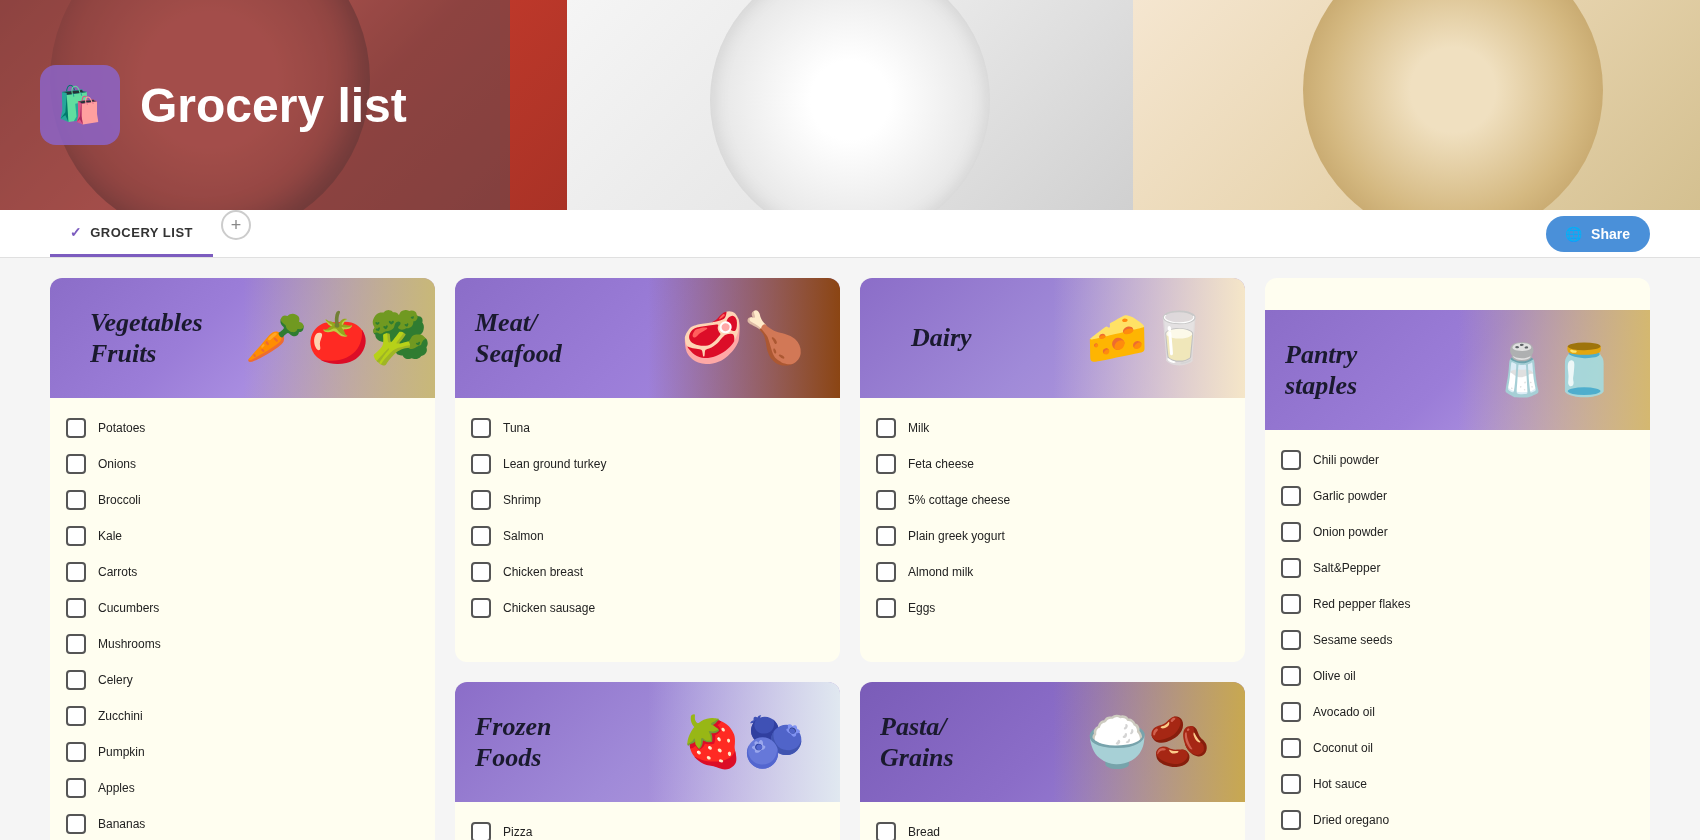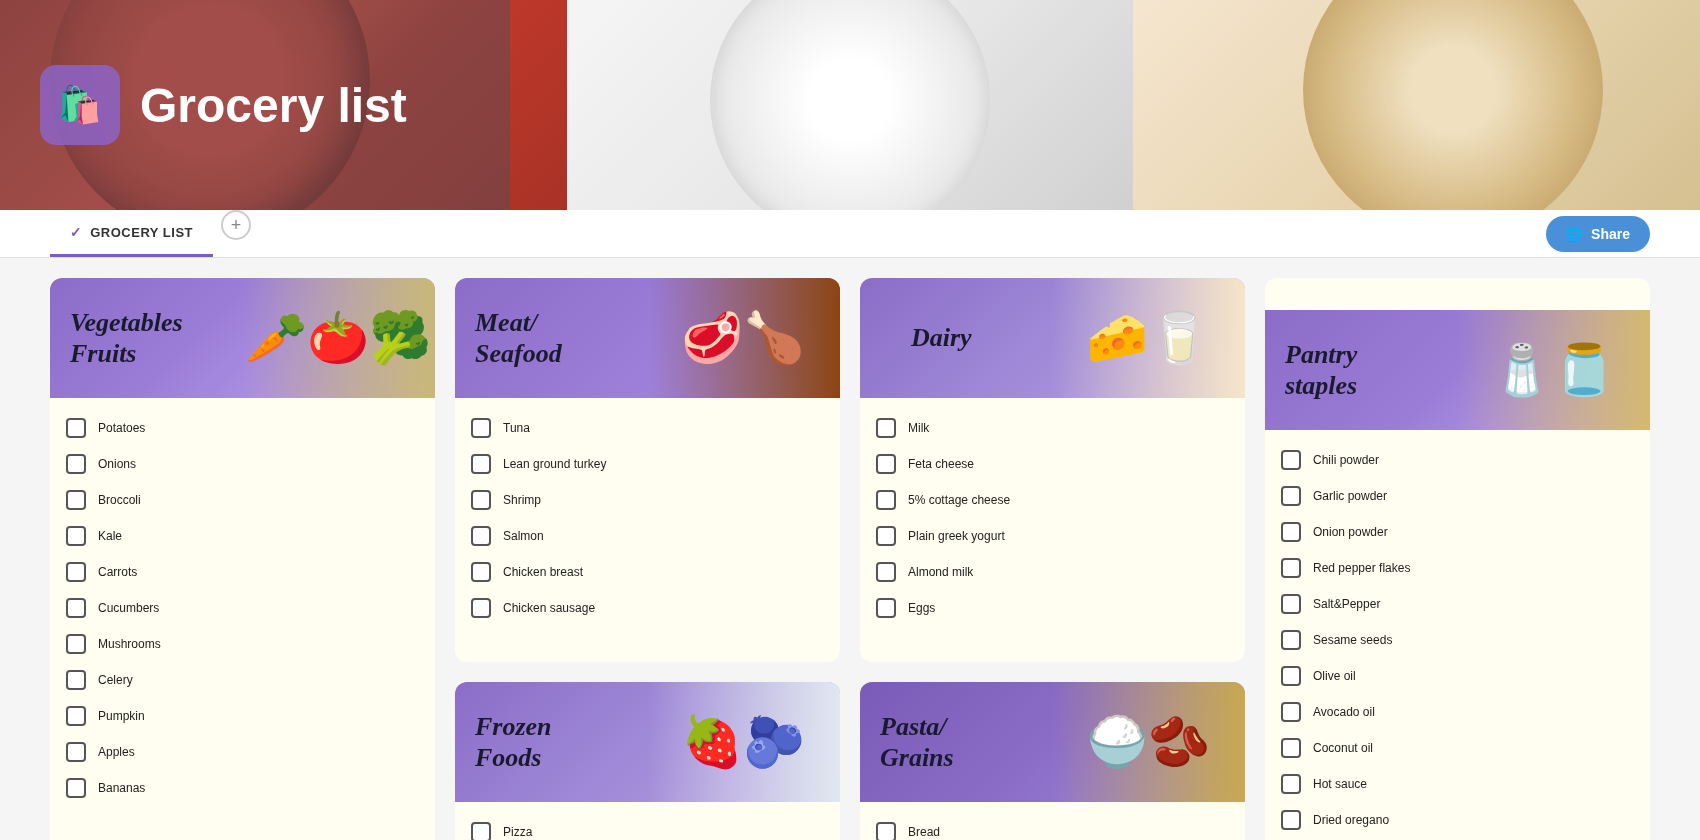--- a/index.html
+++ b/index.html
@@ -155,20 +155,21 @@
     }
     .category-header {
       height: 120px;
       position: relative;
       overflow: hidden;
       display: flex;
       align-items: center;
     }
     .cat-bg-vegetables {
       background: linear-gradient(135deg, #8b6dc8 0%, #9b7dd8 40%, #a88ce0 60%, #c0a0d0 100%);
+      padding-left: 20px;
     }
     .cat-bg-meat {
       background: linear-gradient(135deg, #8b6dc8 0%, #9b7dd8 50%, #a88ce0 100%);
     }
     .cat-bg-dairy {
       background: linear-gradient(135deg, #8b6dc8 0%, #a08ad8 50%, #b8a0e0 100%);
       padding-left: 31px;
     }
     .cat-bg-pantry {
       background: linear-gradient(135deg, #8b6dc8 0%, #9b7dd8 50%, #c0a8e8 100%);
@@ -347,20 +348,24 @@
       <li class="check-item">
           <div class="checkbox"></div>
           <span>Mushrooms</span>
         </li>
       <li class="check-item">
           <div class="checkbox"></div>
           <span>Celery</span>
         </li>
       <li class="check-item">
           <div class="checkbox"></div>
+          <span>Zucchini</span>
+        </li>
+      <li class="check-item">
+          <div class="checkbox"></div>
           <span>Pumpkin</span>
         </li>
       <li class="check-item">
           <div class="checkbox"></div>
           <span>Apples</span>
         </li>
       <li class="check-item">
           <div class="checkbox"></div>
           <span>Bananas</span>
         </li>
@@ -454,25 +459,25 @@
       <li class="check-item">
           <div class="checkbox"></div>
           <span>Garlic powder</span>
         </li>
       <li class="check-item">
           <div class="checkbox"></div>
           <span>Onion powder</span>
         </li>
       <li class="check-item">
           <div class="checkbox"></div>
+          <span>Salt&amp;Pepper</span>
+        </li>
+      <li class="check-item">
+          <div class="checkbox"></div>
           <span>Red pepper flakes</span>
-        </li>
-      <li class="check-item">
-          <div class="checkbox"></div>
-          <span>Salt&amp;Pepper</span>
         </li>
       <li class="check-item">
           <div class="checkbox"></div>
           <span>Sesame seeds</span>
         </li>
       <li class="check-item">
           <div class="checkbox"></div>
           <span>Olive oil</span>
         </li>
       <li class="check-item">

